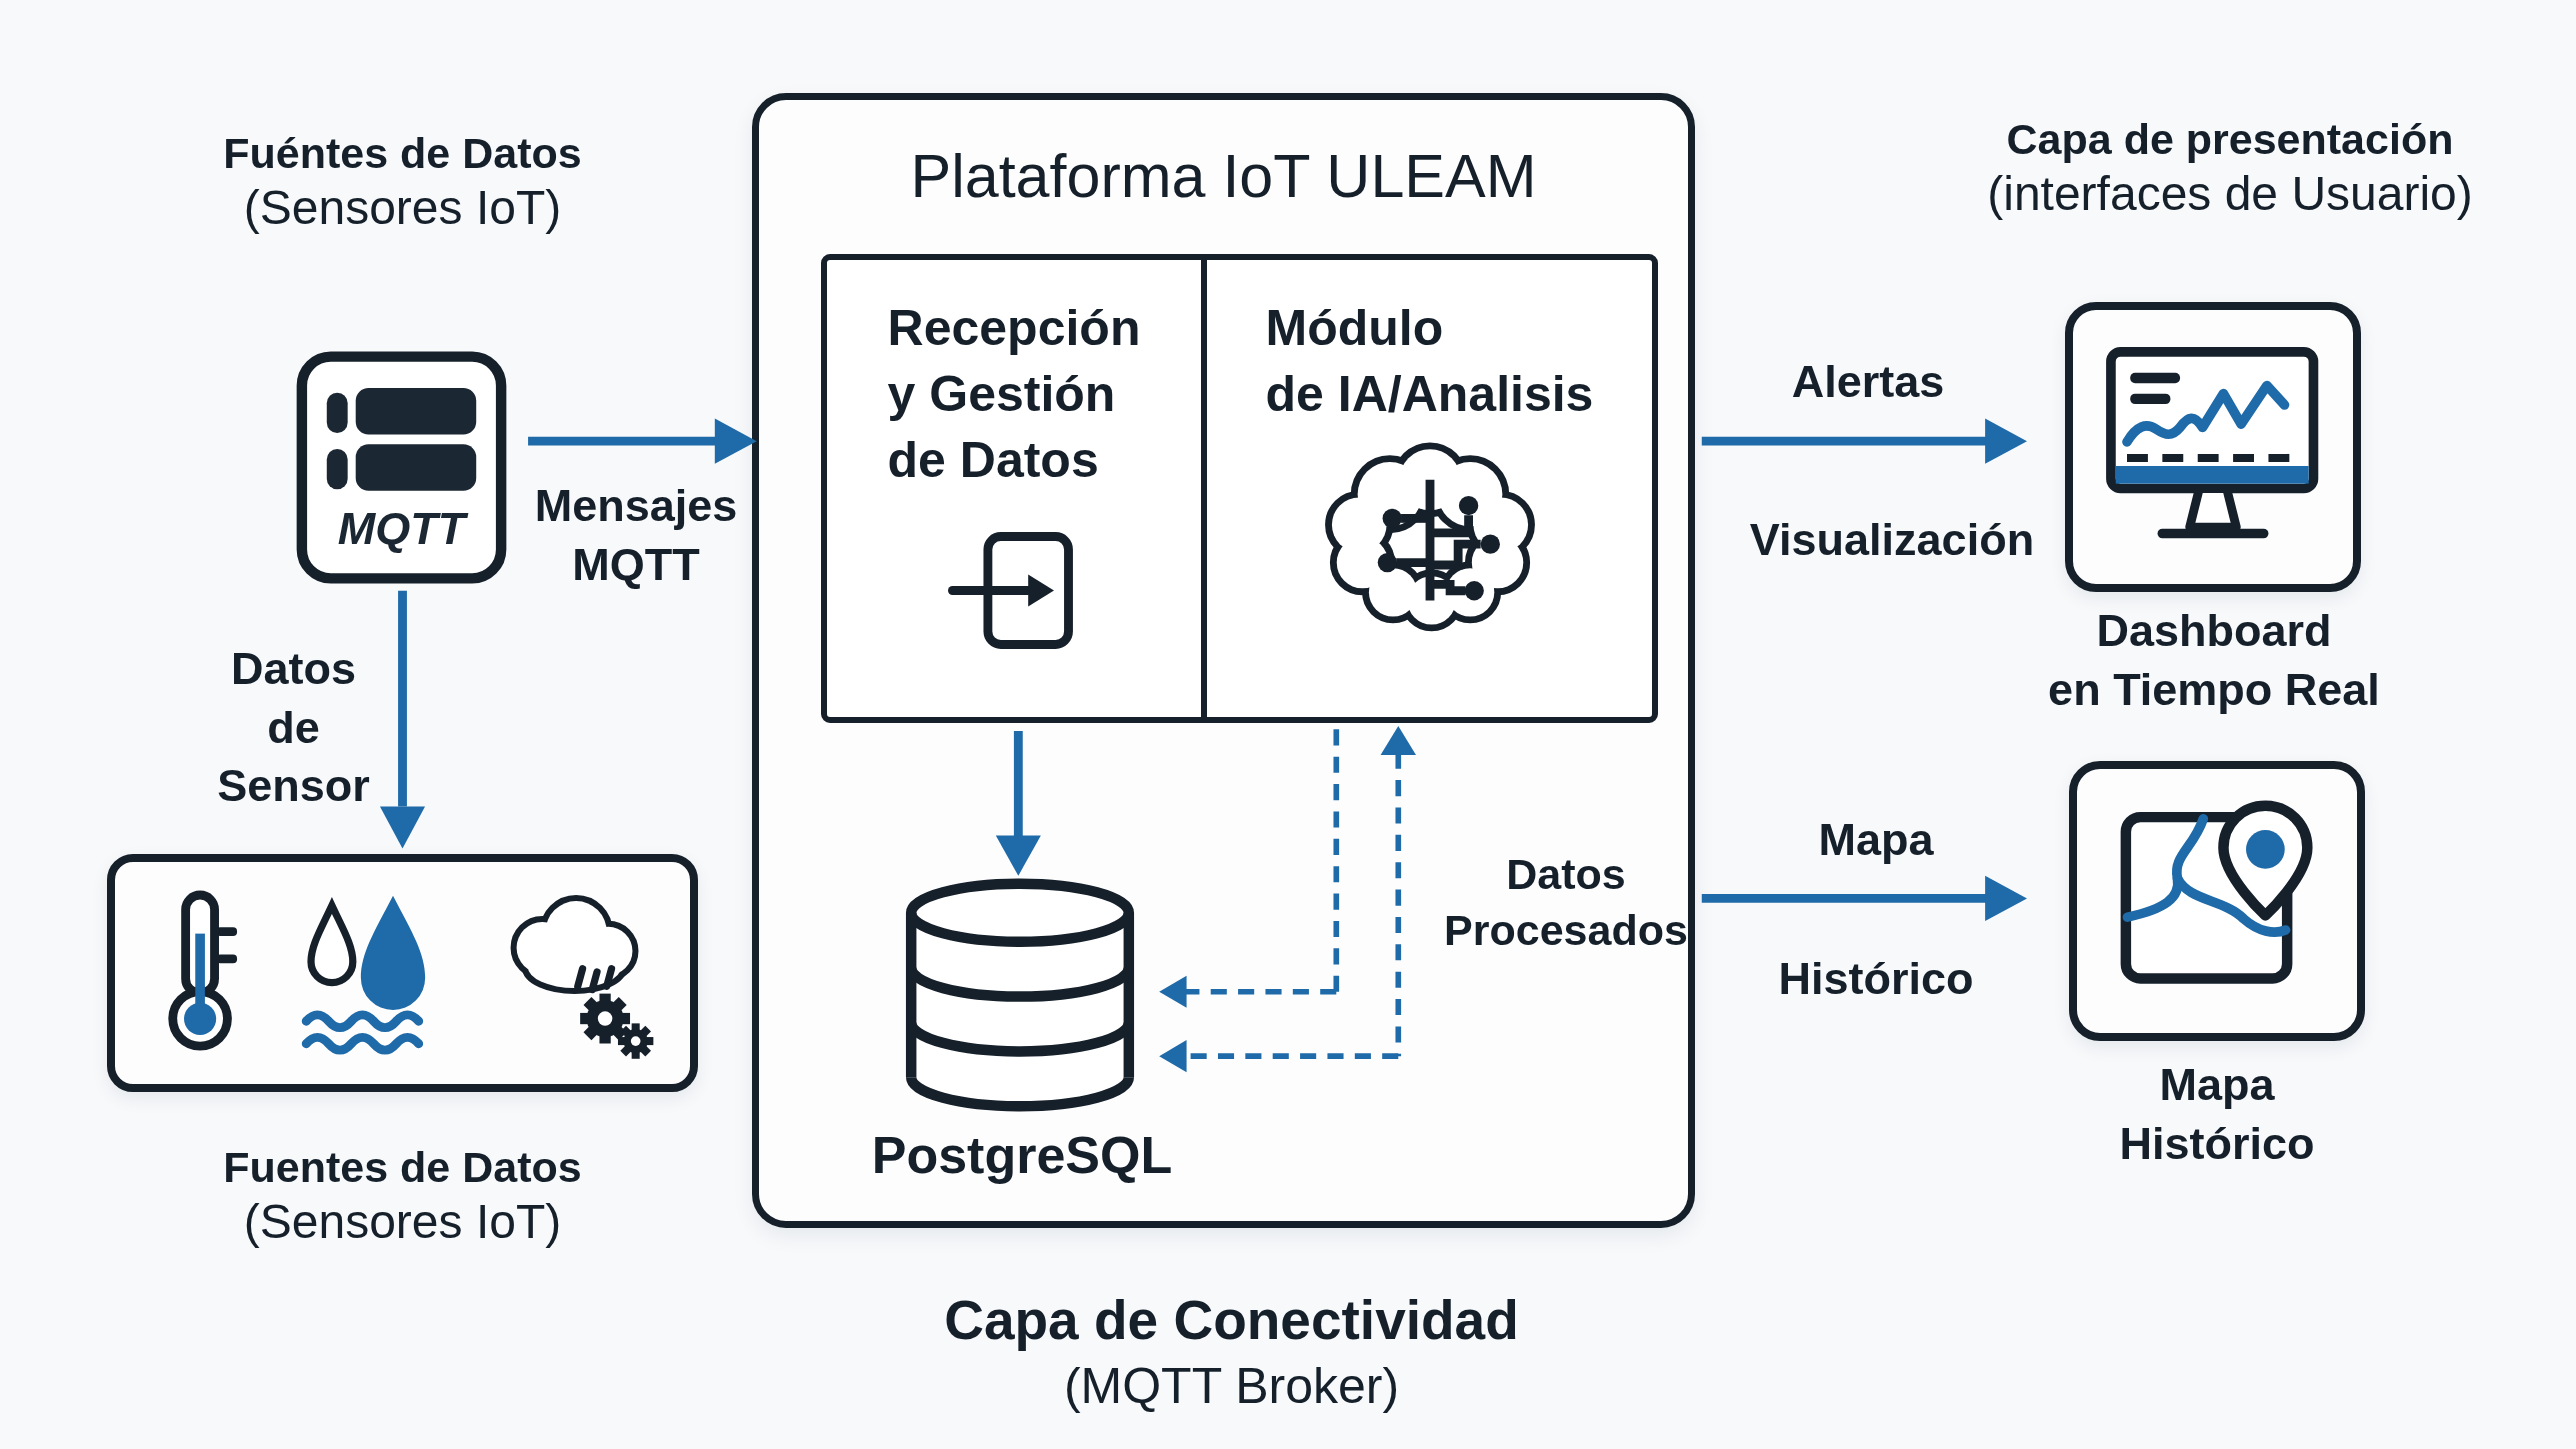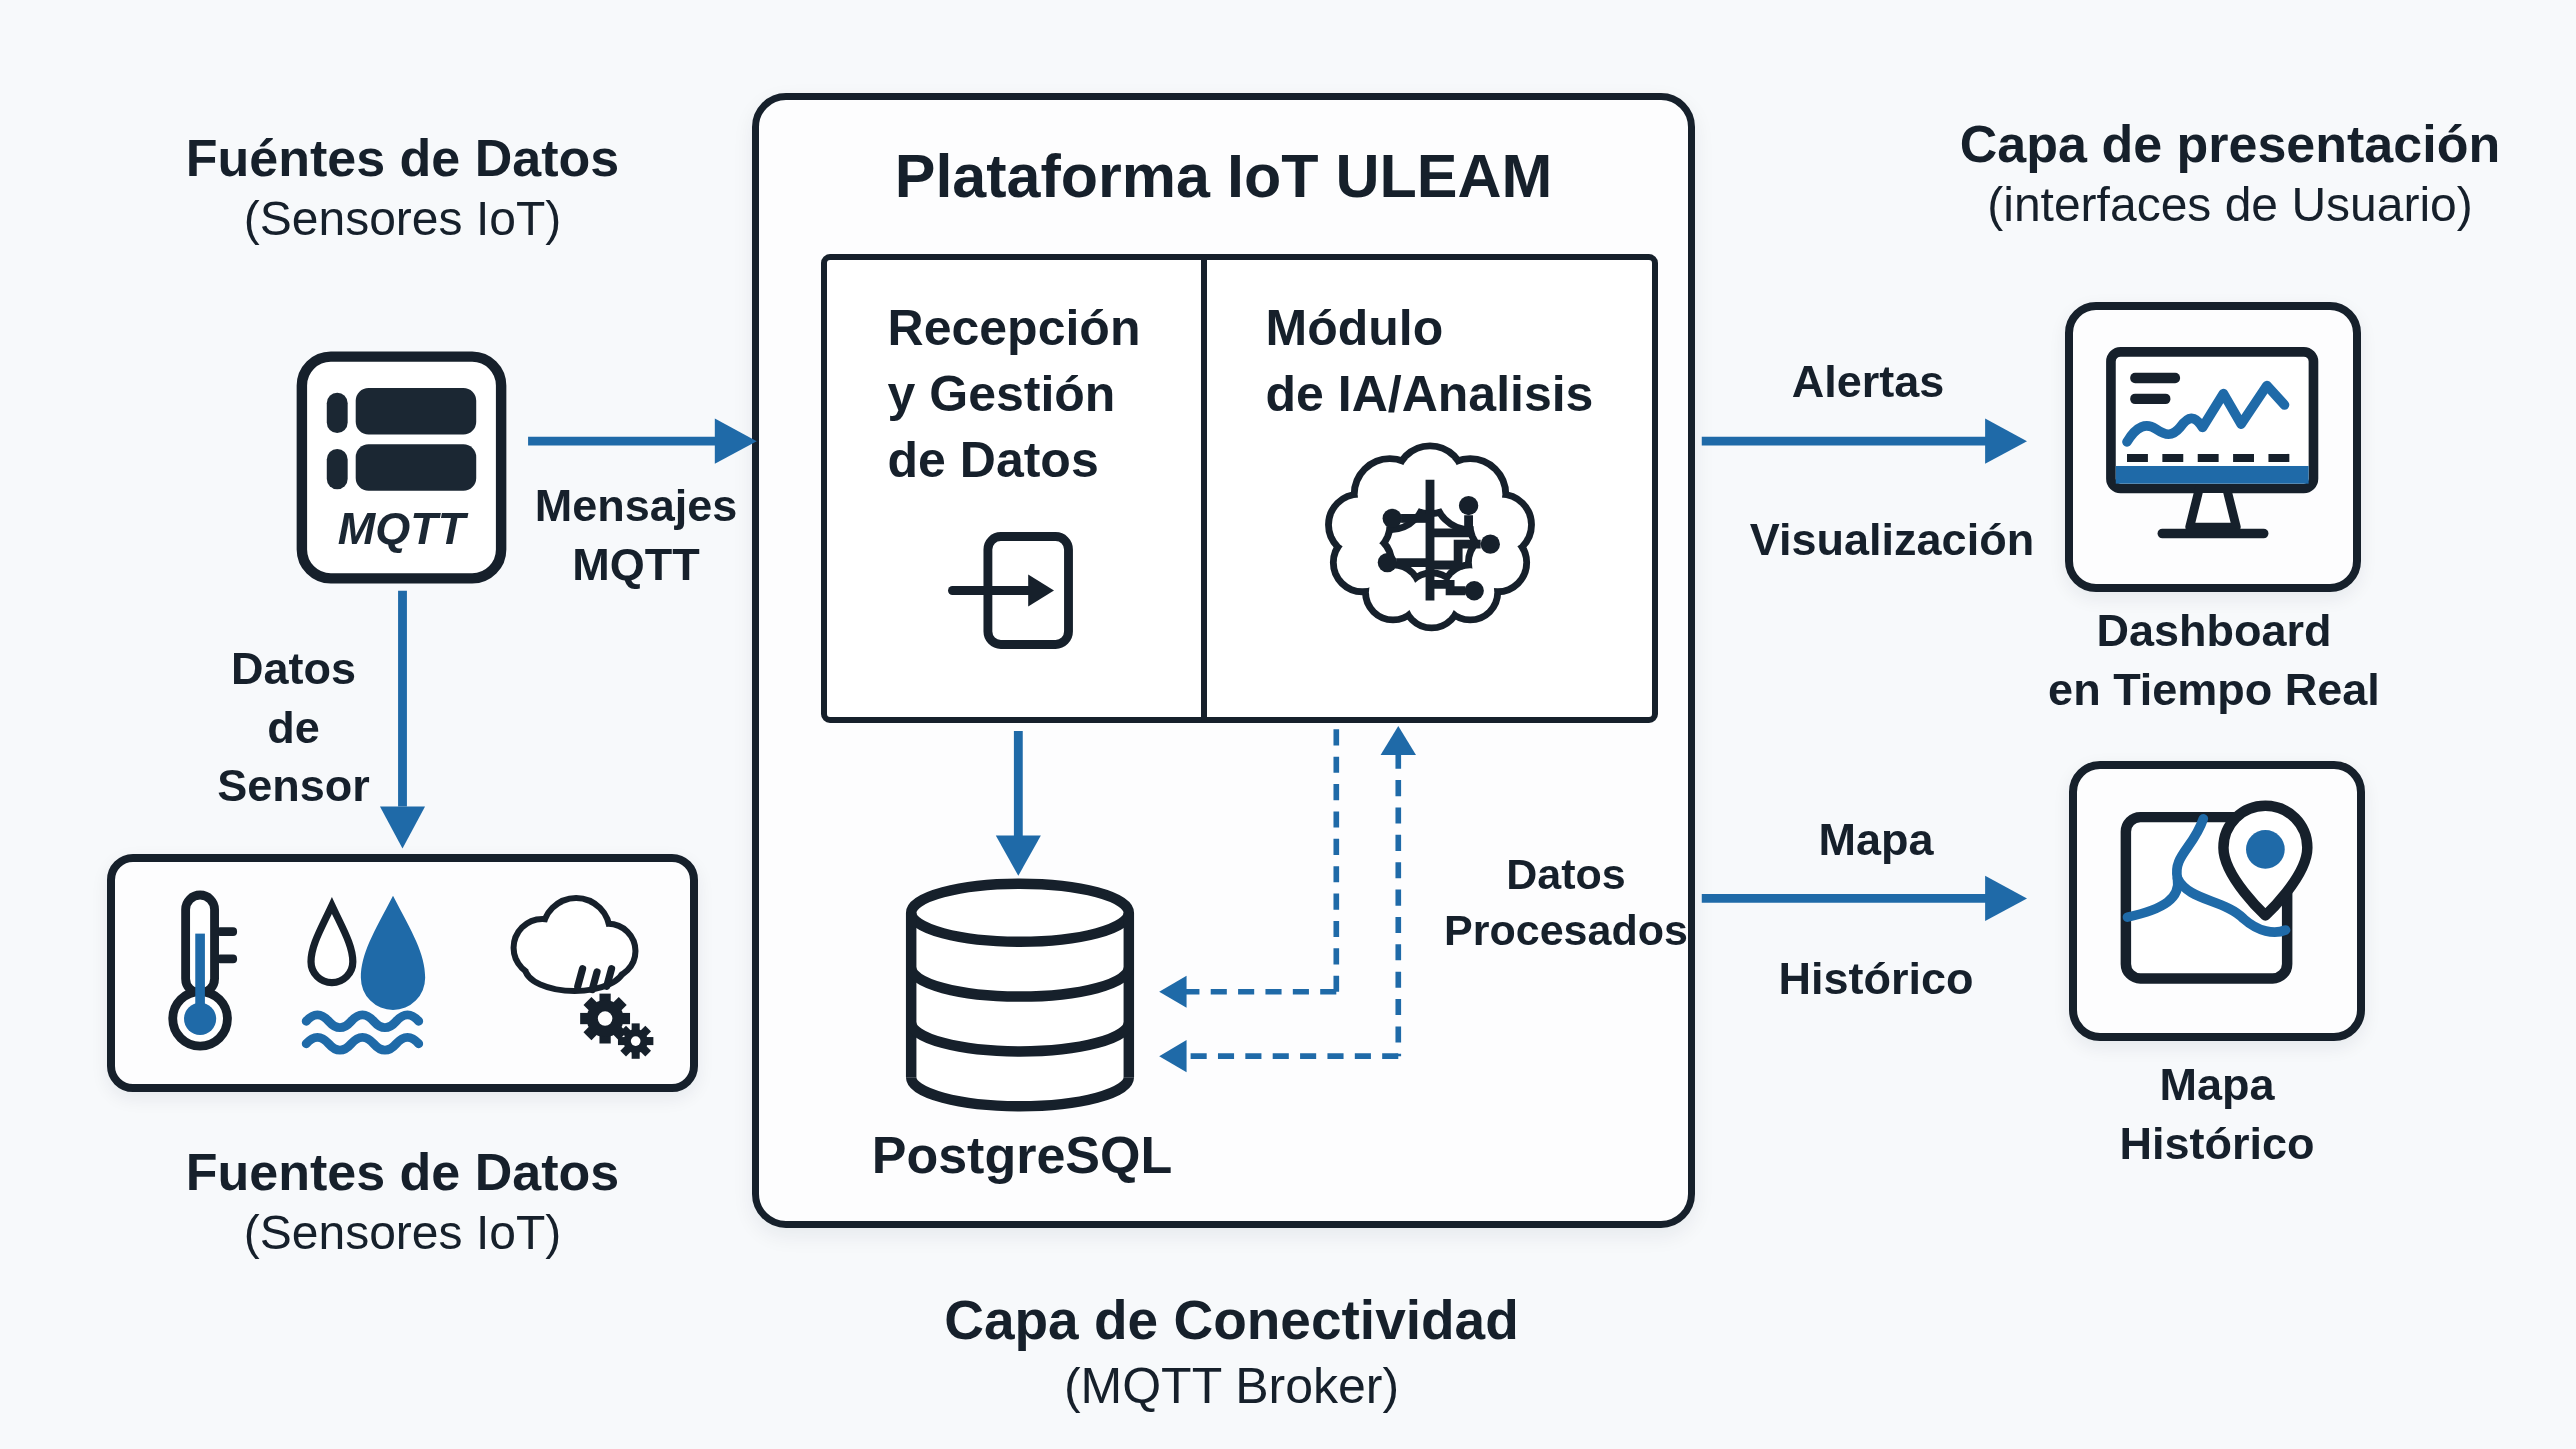--- a/index.html
+++ b/index.html
@@ -42,23 +42,23 @@
   .splitbox{
     position:absolute;left:821px;top:254px;width:837px;height:469px;
     background:#fff;border:6.4px solid var(--ink);border-radius:9px;
     display:flex;
   }
   .cell{display:flex;flex-direction:column;align-items:center;padding-top:35px}
   .cell-left{width:380px;border-right:6.4px solid var(--ink)}
   .cell-right{flex:1}
 
   
-  .sec-title{font-size:52px;font-weight:700;line-height:1.22}
+  .sec-title{font-size:43px;font-weight:700;line-height:1.22}
   .sec-sub{font-size:48px;font-weight:400;line-height:1.22}
-  .plat-title{font-size:61px;font-weight:700}
+  .plat-title{font-size:61px;font-weight:400}
   .cell-label{font-size:50px;font-weight:700;line-height:1.32;white-space:pre-line}
   .flow-label{font-size:45px;font-weight:600;line-height:1.3;white-space:pre-line}
   .flow-label--sm{font-size:43px}
   .pg-label{font-size:52px;font-weight:700}
   .foot-title{font-size:55px;font-weight:700;line-height:1.25}
   .foot-sub{font-size:50px;font-weight:400;line-height:1.25}
 
   .sensors-box{
     position:absolute;left:107px;top:854px;width:591px;height:238px;
     background:var(--box_fill);border:8.9px solid var(--ink);border-radius:26px;

